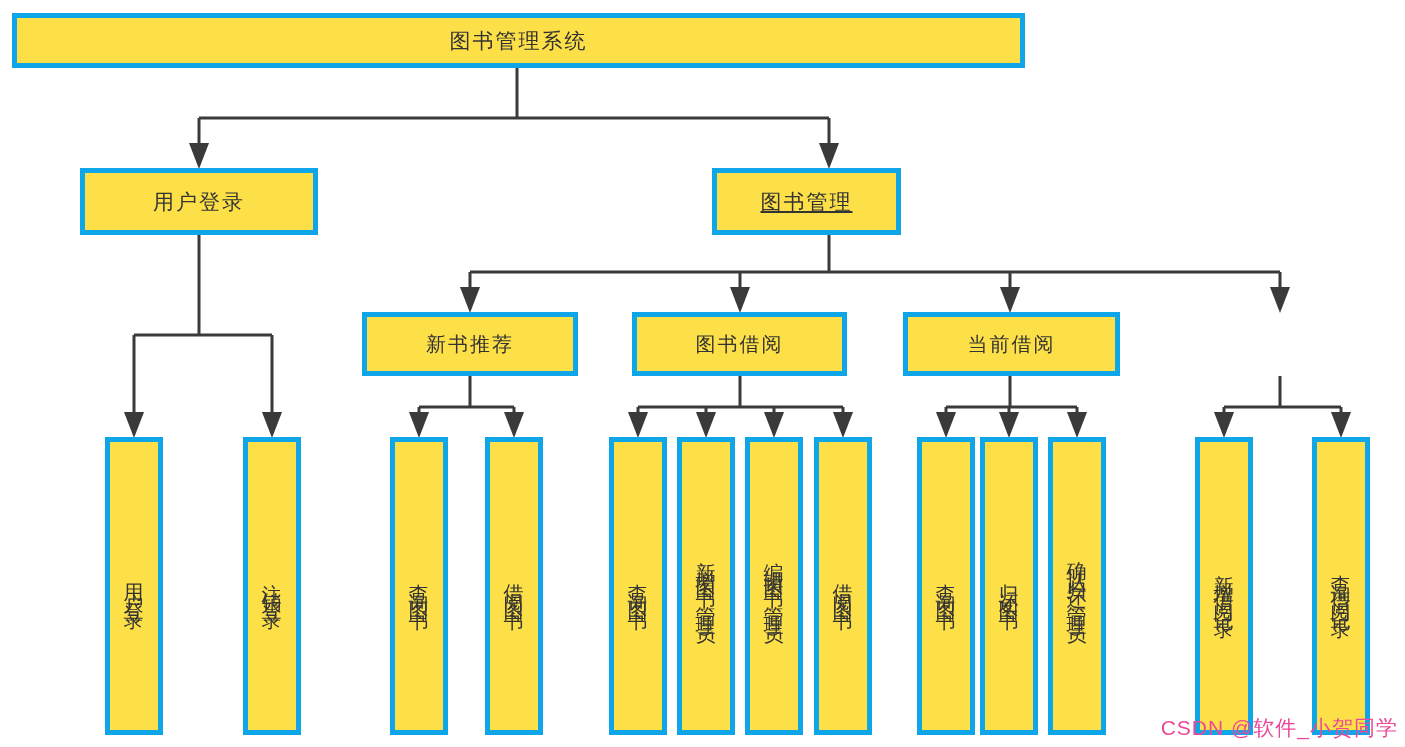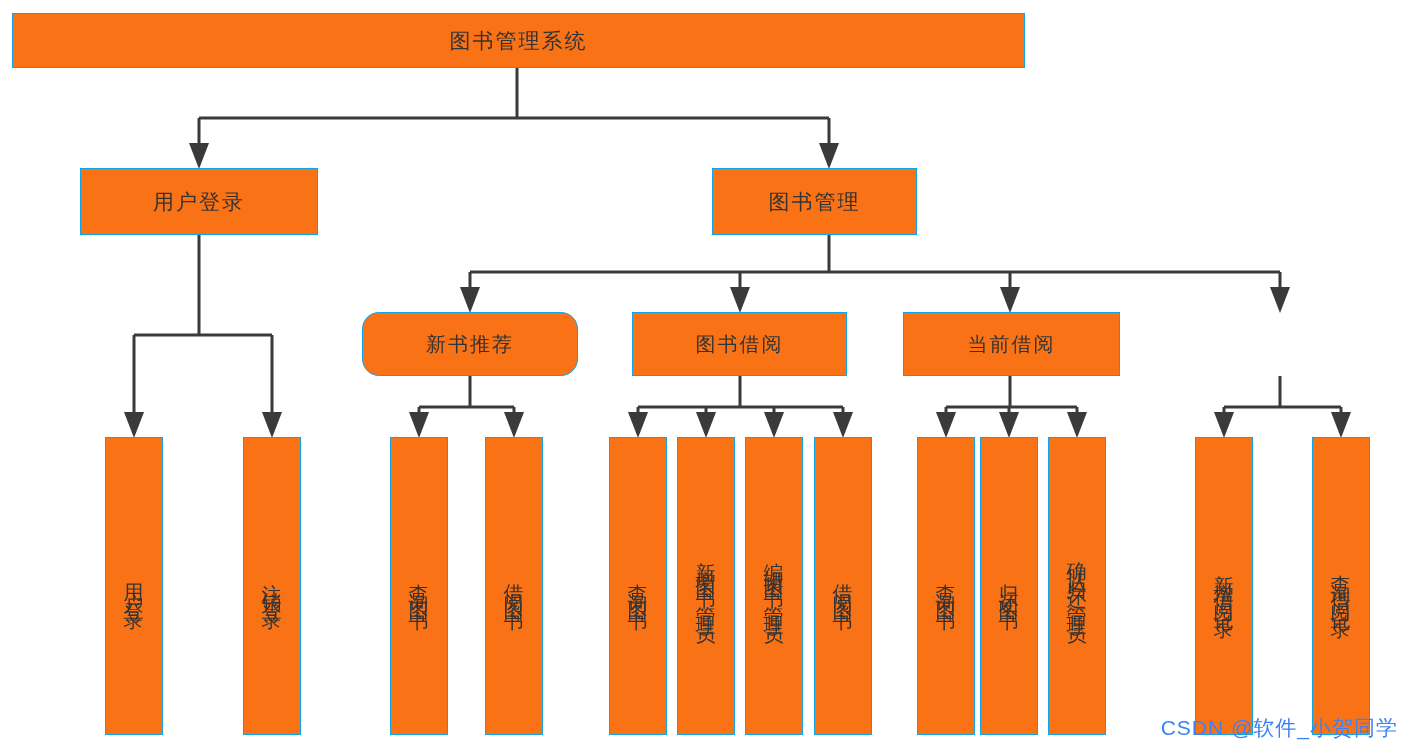--- a/index.html
+++ b/index.html
@@ -20,22 +20,22 @@
     stroke: #3a3a3a;
     stroke-width: 3;
     fill: none;
   }
   svg.connectors polygon {
     fill: #3a3a3a;
     stroke: none;
   }
   .box {
     position: absolute;
-    background: #f97316;
-    border: 1px solid #0ea5e9;
+    background: #fde047;
+    border: 5px solid #0ea5e9;
     box-sizing: border-box;
     display: flex;
     align-items: center;
     justify-content: center;
     color: #333333;
   }
   .h-box {
     font-size: 21px;
     letter-spacing: 2px;
     white-space: nowrap;
@@ -52,21 +52,21 @@
     letter-spacing: 9px;
     color: #333333;
     white-space: nowrap;
   }
   .watermark {
     position: absolute;
     top: 714px;
     right: 7px;
     font-size: 21px;
     letter-spacing: 1px;
-    color: #3b82f6;
+    color: #ec4899;
     z-index: 5;
     white-space: nowrap;
   }
 </style>
 </head>
 <body>
 
 <div class="canvas">
 
   <svg class="connectors" viewBox="0 0 1405 747" xmlns="http://www.w3.org/2000/svg">
@@ -108,23 +108,23 @@
     <g>
       <path d="M1280 376 V407 M1224 407 H1341 M1224 407 V420 M1341 407 V420"></path>
       <polygon points="1214,412 1234,412 1224,438"></polygon>
       <polygon points="1331,412 1351,412 1341,438"></polygon>
     </g>
   </svg>
 
   <div class="box h-box root-box">图书管理系统</div>
 
   <div class="box h-box l2-box" style="left:80px; width:238px;">用户登录</div>
-  <div class="box h-box l2-box" style="left:712px; width:205px;">图书管理</div>
+  <div class="box h-box l2-box" style="left:712px; width:189px;text-decoration:underline;">图书管理</div>
 
-  <div class="box h-box l3-box" style="left:362px; width:216px;border-radius:17px;">新书推荐</div>
+  <div class="box h-box l3-box" style="left:362px; width:216px;">新书推荐</div>
   <div class="box h-box l3-box" style="left:632px; width:215px;">图书借阅</div>
   <div class="box h-box l3-box" style="left:903px; width:217px;">当前借阅</div>
 
   <div class="box leaf-box" style="left:105px;">
     <span>用户登录</span>
   </div>
   <div class="box leaf-box" style="left:243px;">
     <span>注销登录</span>
   </div>
 

